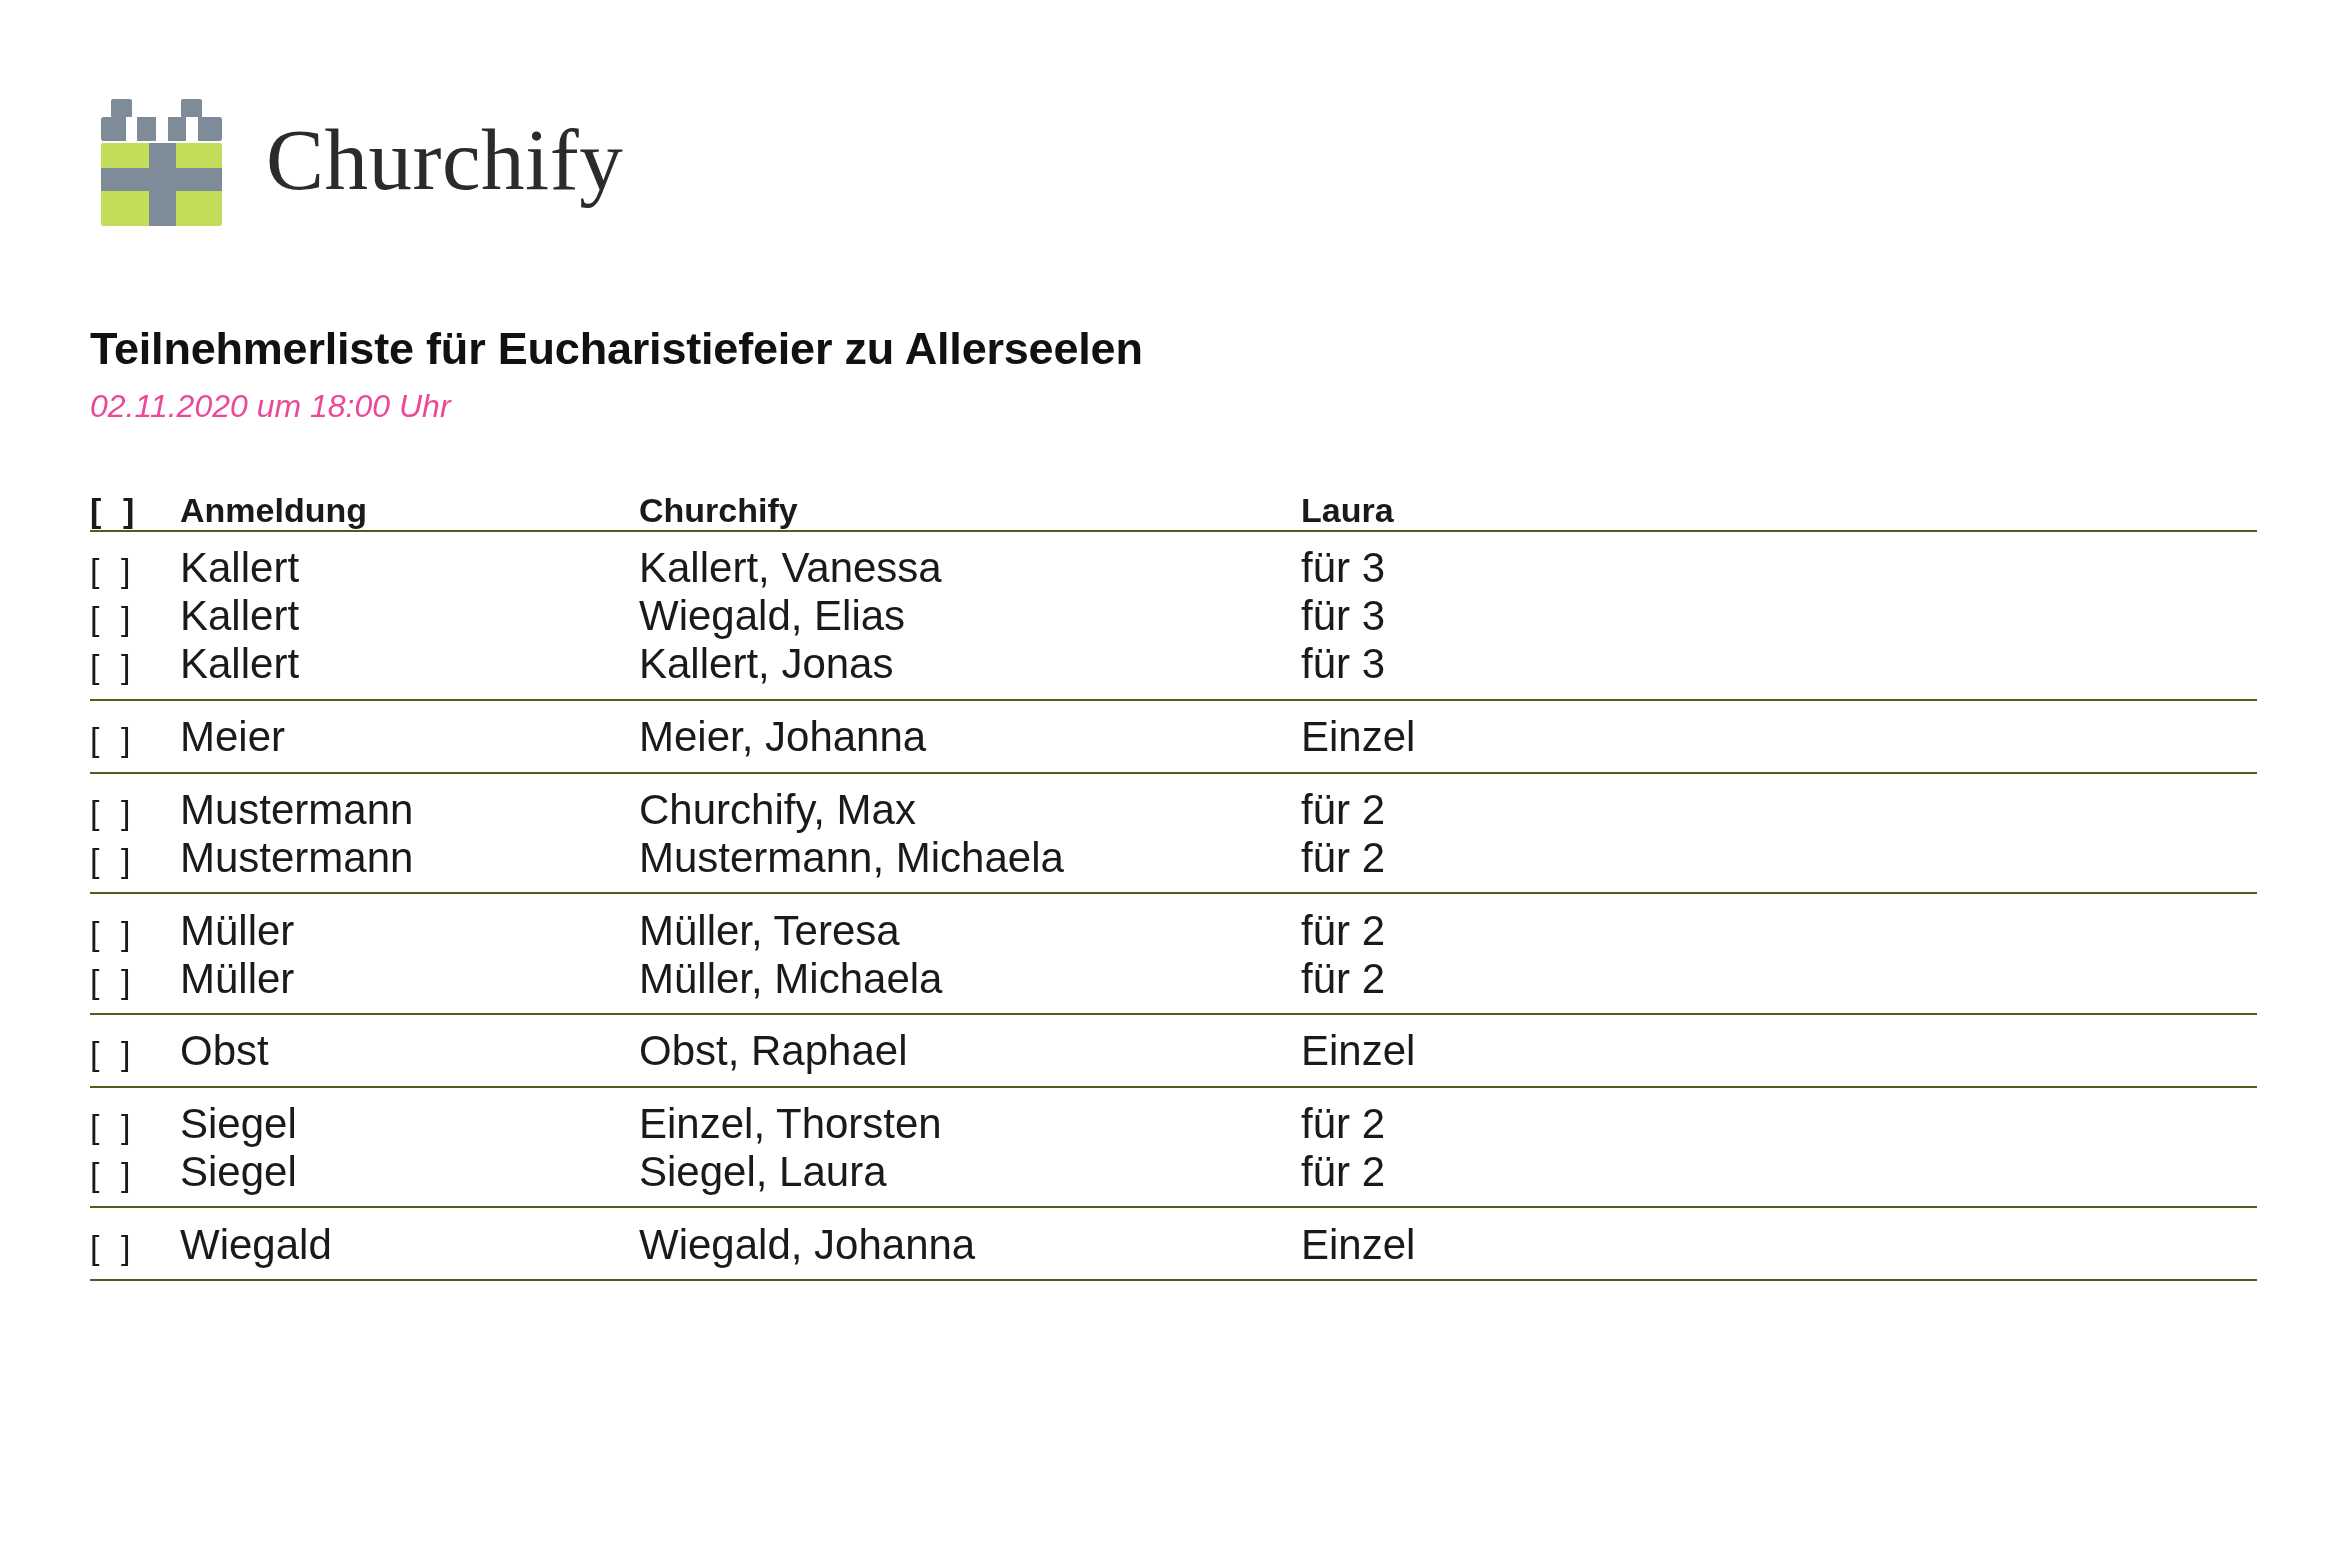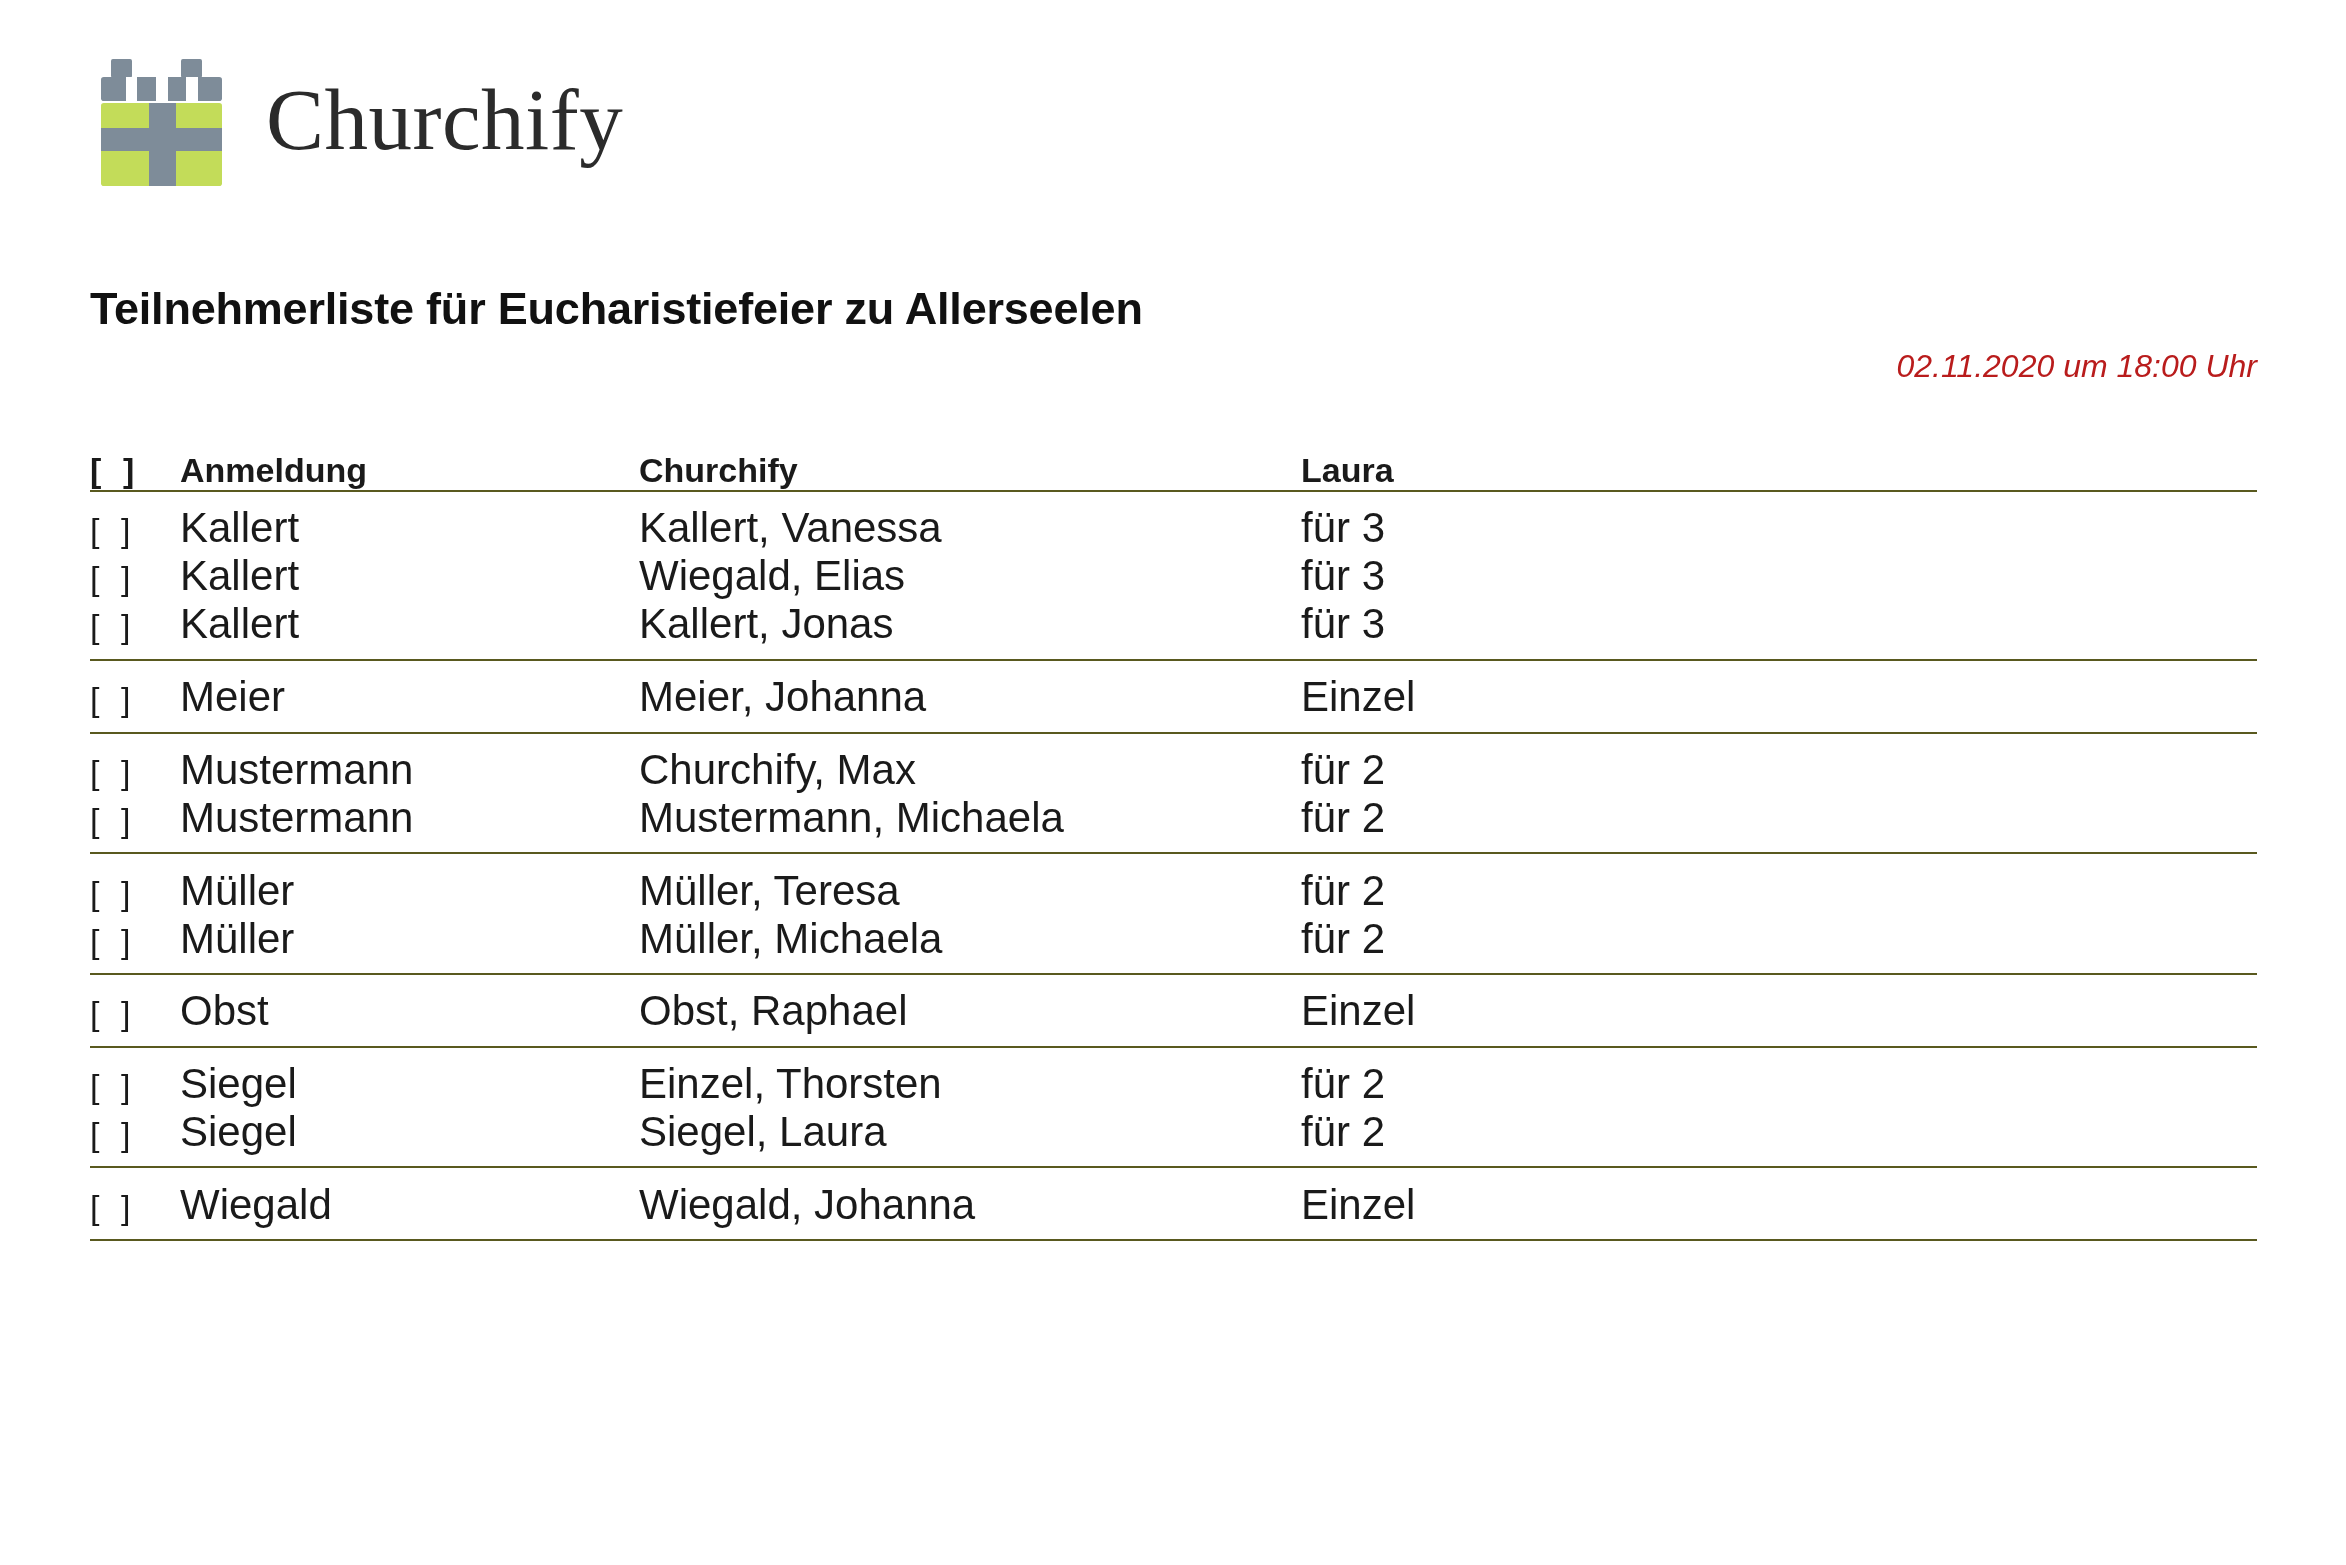--- a/index.html
+++ b/index.html
@@ -12,21 +12,21 @@
     height: 1565px;
     font-family: "Liberation Sans", sans-serif;
     color: #1a1a1a;
     overflow: hidden;
   }
   .page {
     position: relative;
     width: 2347px;
     height: 1565px;
     box-sizing: border-box;
-    padding: 42px 90px 0 90px;
+    padding: 82px 90px 0 90px;
   }
 
   
   .brand {
     display: flex;
     align-items: center;
     gap: 32px;
     height: 161px;
   }
   .logo-mark {
@@ -107,22 +107,21 @@
     margin-top: 80px;
     font-size: 45px;
     font-weight: bold;
     color: #111111;
     letter-spacing: -0.2px;
   }
   .doc-subtitle {
     margin-top: 13.2px;
     font-size: 32px;
     font-style: italic;
-    color: #b91c1c;
-    text-align: right;
+    color: #ec4899;
   }
 
   
   table.list {
     margin-top: 66px;
     width: 2167px;
     border-collapse: collapse;
     table-layout: fixed;
   }
   table.list th, table.list td {

